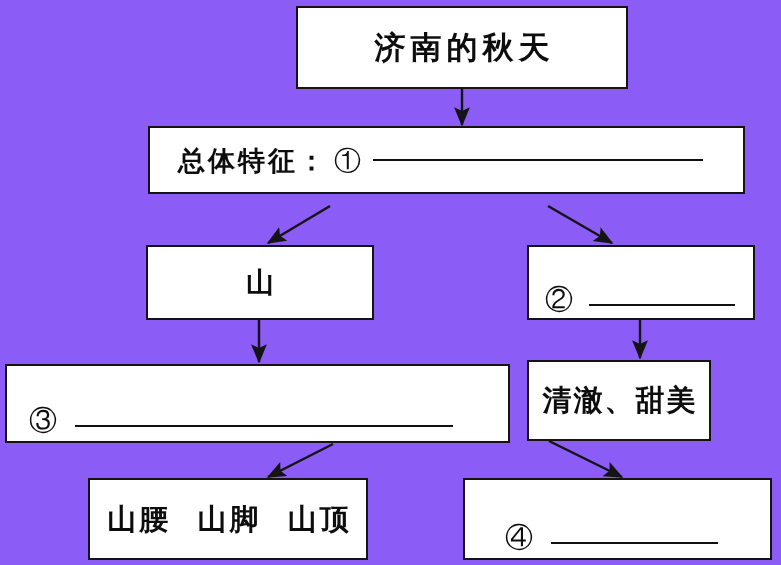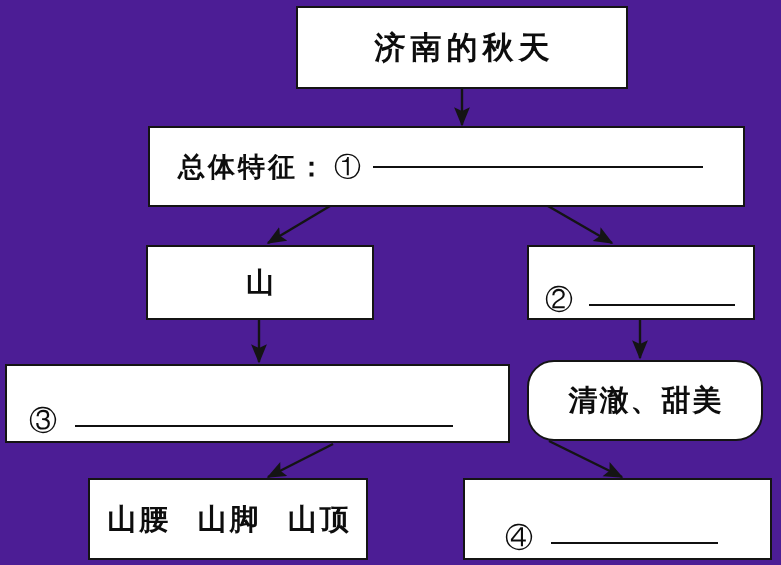--- a/index.html
+++ b/index.html
@@ -8,21 +8,21 @@
     padding: 0;
     background: #ffffff;
   }
   body {
     font-family: "DejaVu Sans", "Liberation Sans", sans-serif;
   }
   #diagram-root {
     position: relative;
     width: 781px;
     height: 565px;
-    background: #4c1d95;
+    background: #8b5cf6;
     overflow: hidden;
   }
   #connector-layer {
     position: absolute;
     left: 0;
     top: 0;
     width: 781px;
     height: 565px;
     pointer-events: none;
   }
@@ -140,21 +140,21 @@
 
     <line x1="333" y1="444" x2="268" y2="477" stroke="#141414" stroke-width="2.4" marker-end="url(#arrowhead)"></line>
 
     <line x1="549" y1="441" x2="622" y2="477" stroke="#141414" stroke-width="2.4" marker-end="url(#arrowhead)"></line>
   </svg>
 
   <div class="node center" id="node-title" style="left:296px; top:6px; width:332px; height:83px;">
     <span class="node-text">济南的秋天</span>
   </div>
 
-  <div class="node" id="node-overall" style="left:148px; top:126px; width:597px; height:81px;">
+  <div class="node" id="node-overall" style="left:148px; top:126px; width:597px; height:68px;">
     <span class="node-text">总体特征：</span>
     <span class="marker" style="font-size:27px; margin-left:6px;">①</span>
     <span class="inline-blank"></span>
   </div>
 
   <div class="node center" id="node-mountain" style="left:146px; top:245px; width:228px; height:75px;">
     <span class="node-text">山</span>
   </div>
 
   <div class="node" id="node-two" style="left:527px; top:245px; width:228px; height:75px;">
@@ -164,21 +164,21 @@
     </div>
   </div>
 
   <div class="node" id="node-three" style="left:5px; top:364px; width:505px; height:79px;">
     <div class="blank-row">
       <span class="marker">③</span>
       <span class="answer-line"></span>
     </div>
   </div>
 
-  <div class="node center" id="node-water-quality" style="left:527px; top:360px; width:236px; height:81px;border-radius:27px;">
+  <div class="node center" id="node-water-quality" style="left:527px; top:360px; width:184px; height:81px;">
     <span class="node-text">清澈、甜美</span>
   </div>
 
   <div class="node center" id="node-mountain-parts" style="left:88px; top:478px; width:280px; height:82px;">
     <span class="node-text">山腰  山脚  山顶</span>
   </div>
 
   <div class="node" id="node-four" style="left:463px; top:478px; width:309px; height:82px;">
     <div class="blank-row">
       <span class="marker">④</span>

